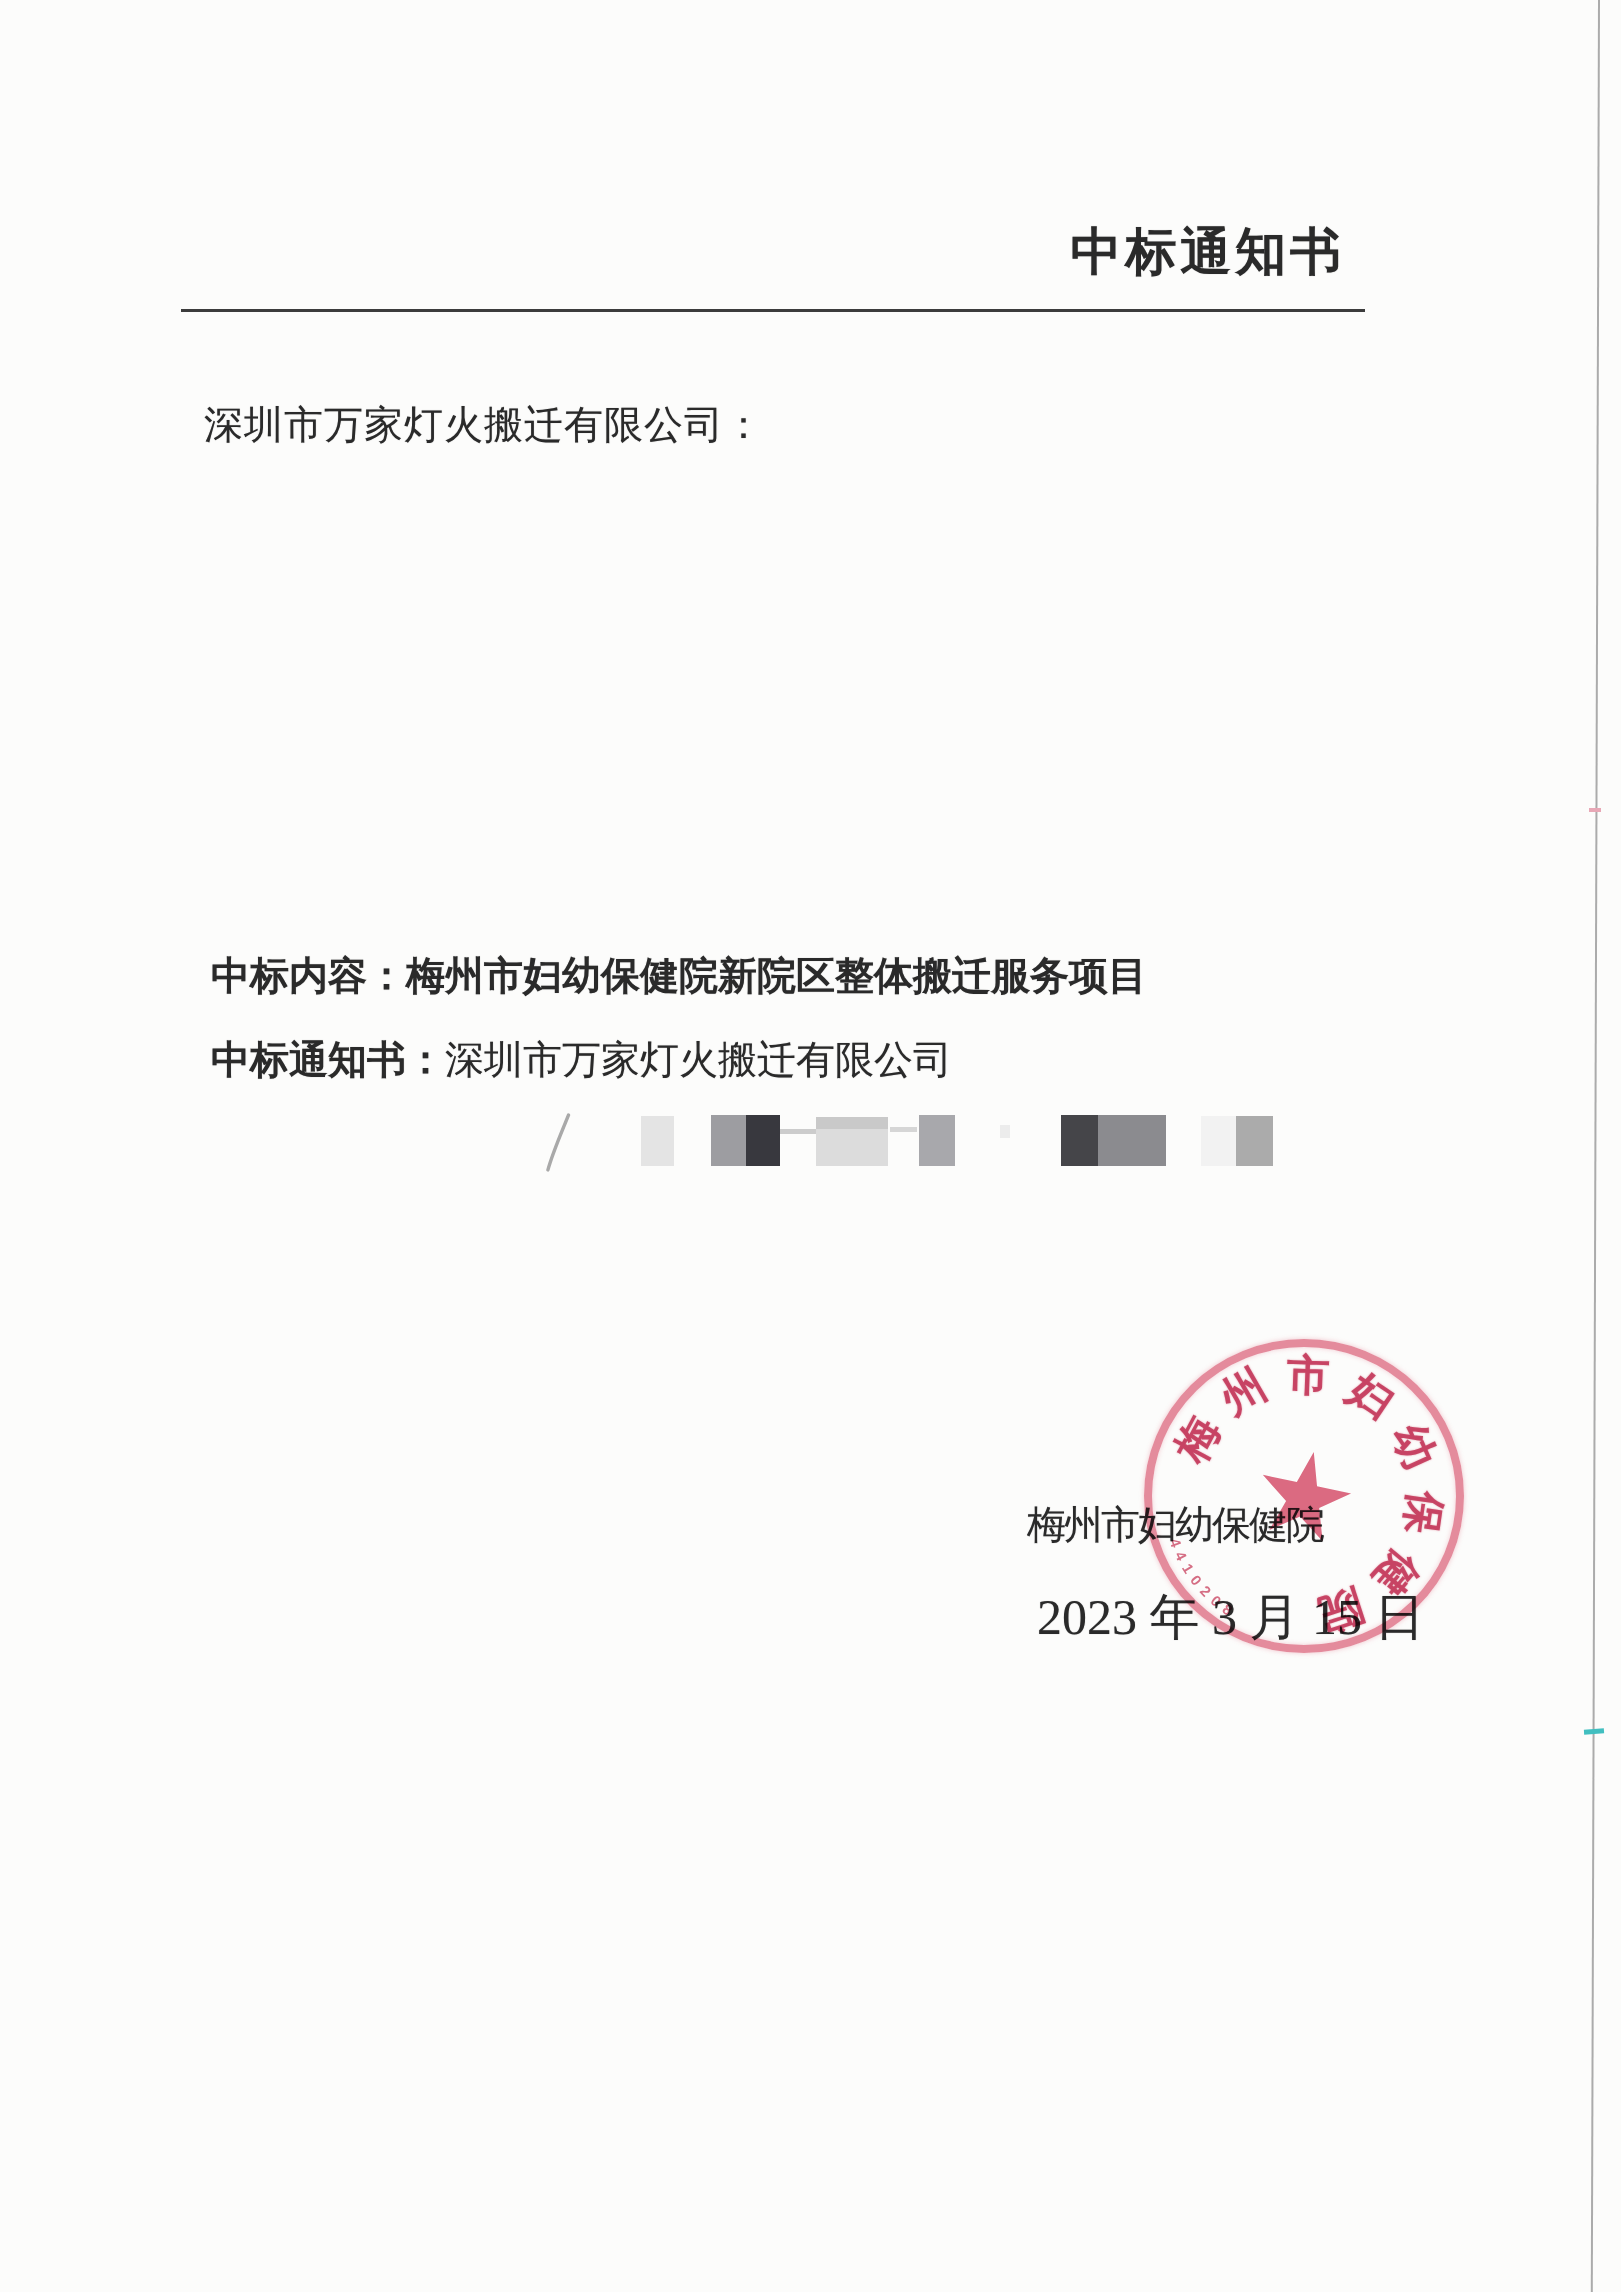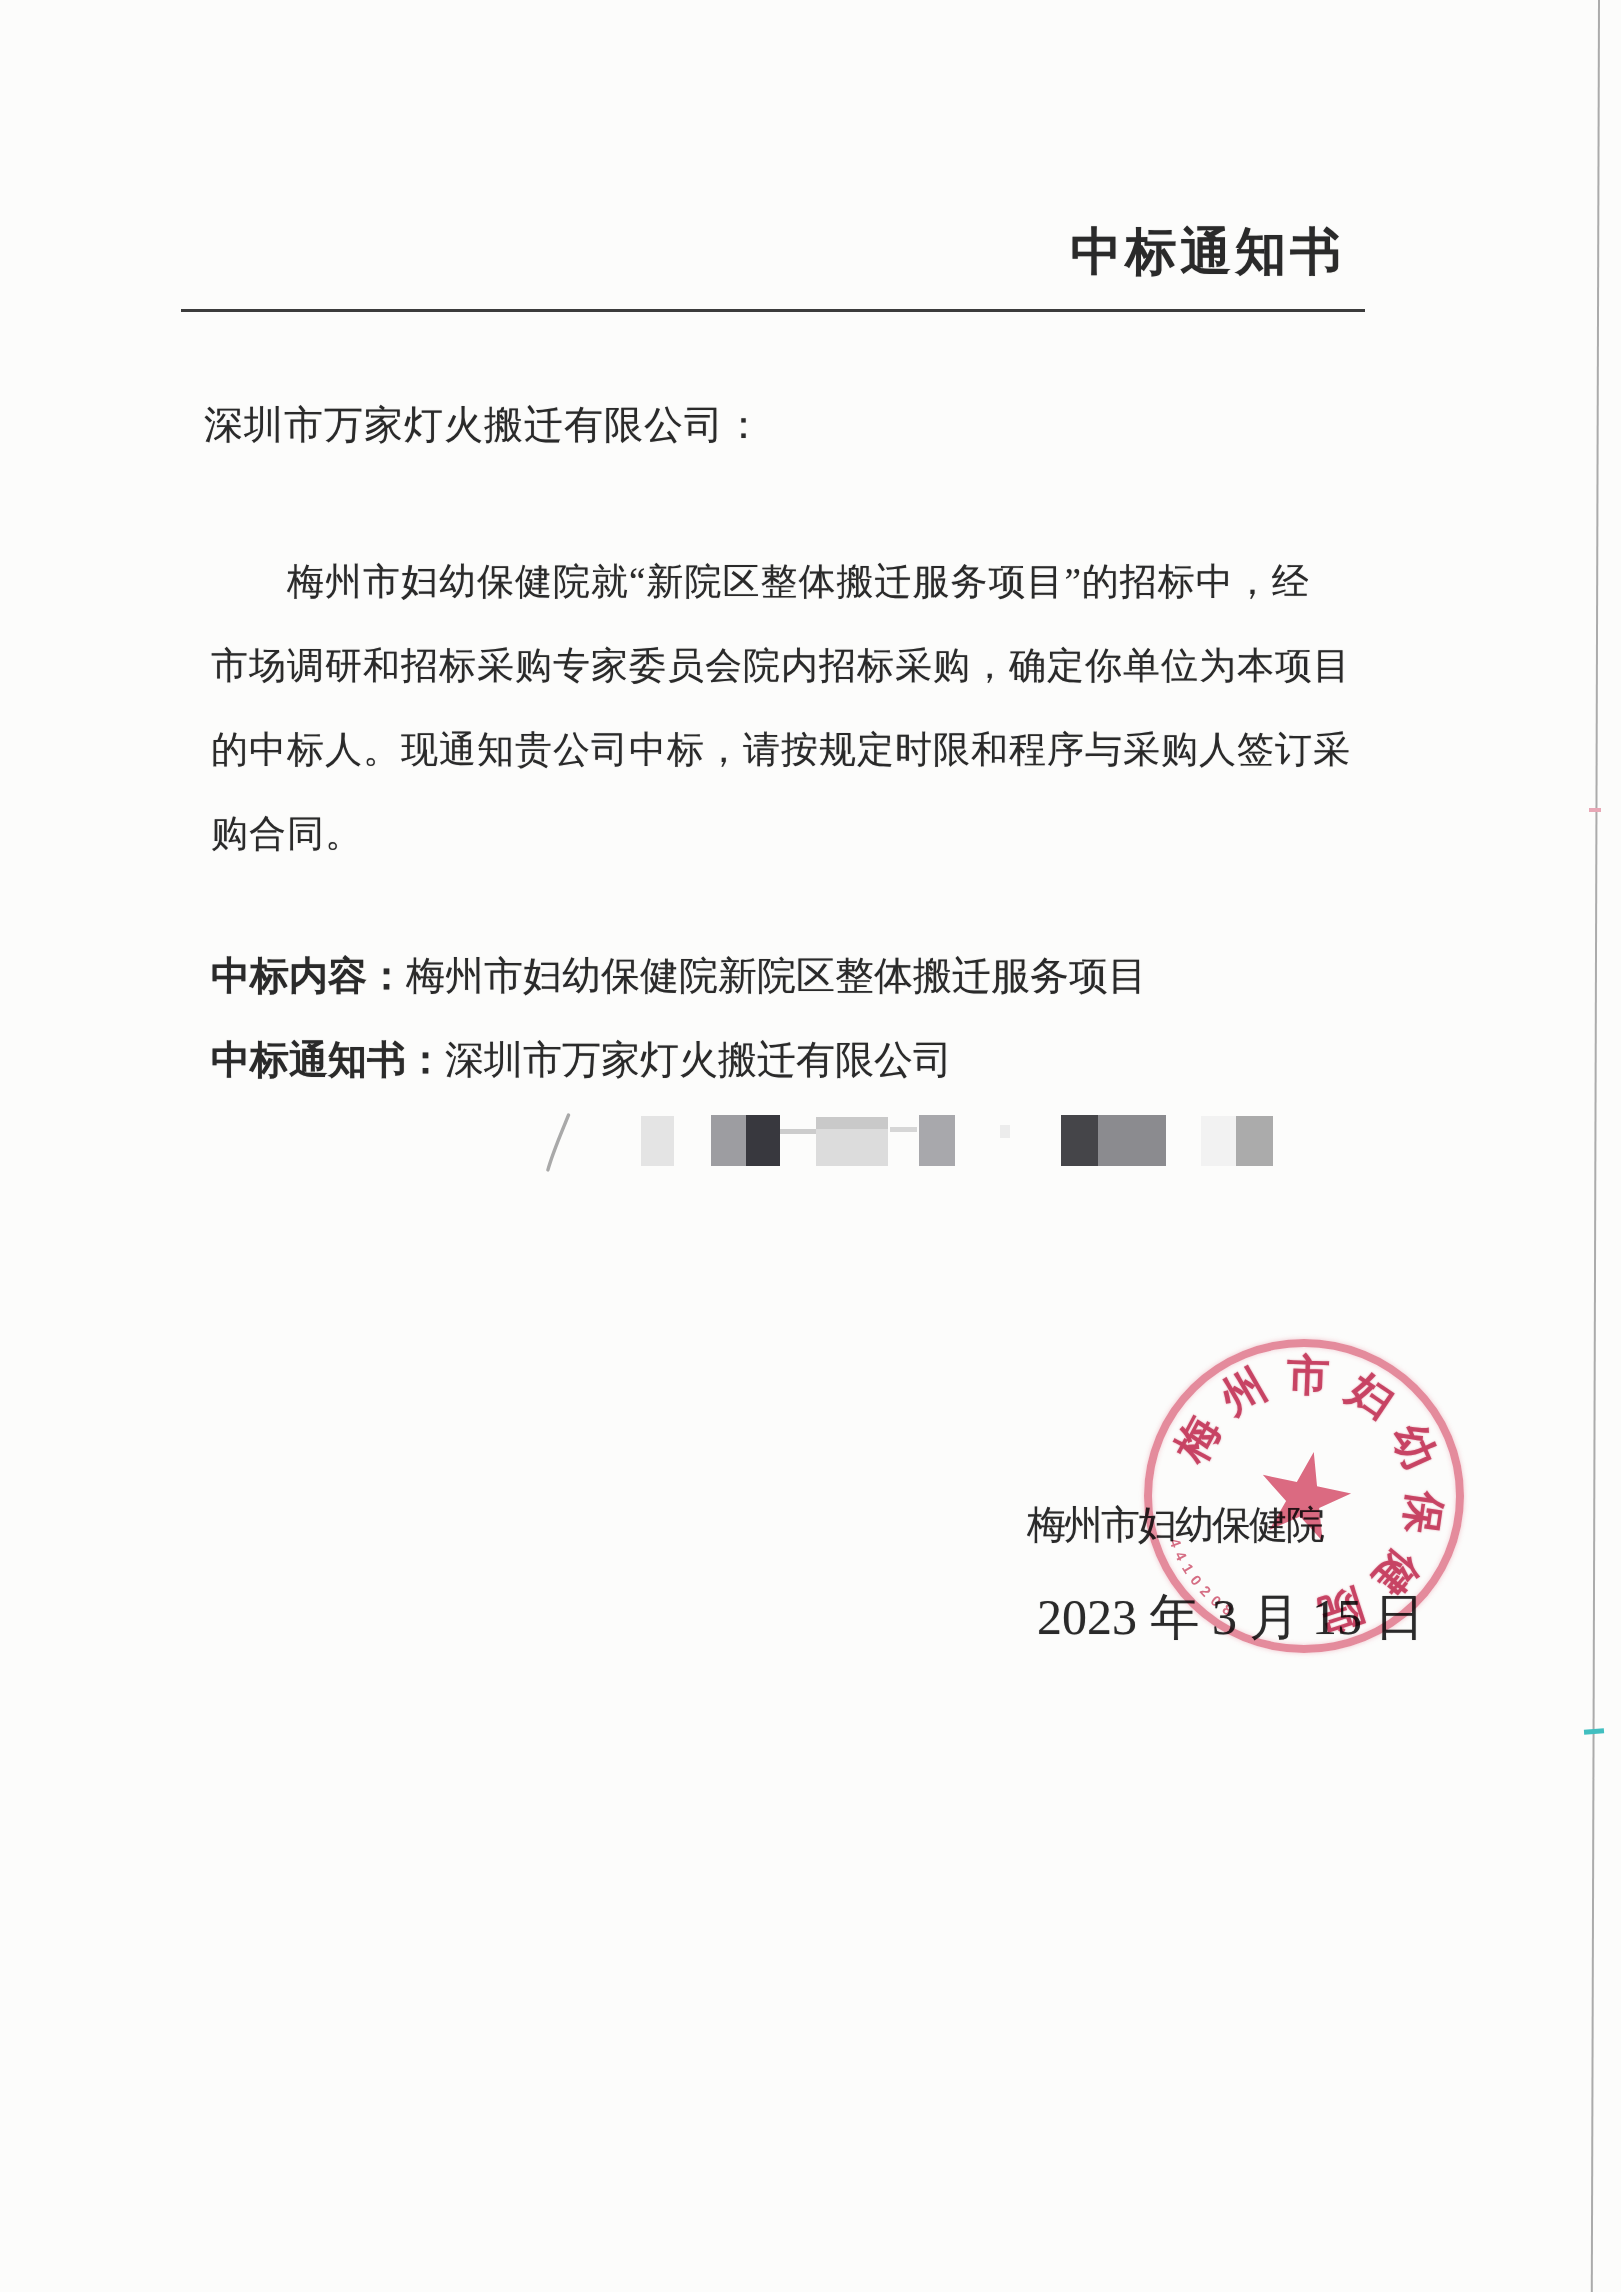--- a/index.html
+++ b/index.html
@@ -23,21 +23,21 @@
     position:absolute;left:204px;top:398px;font-size:39px;letter-spacing:1px;
   }
   .body-par{
     position:absolute;left:211px;top:540px;width:1147px;
     font-size:37px;line-height:84px;letter-spacing:1px;
     white-space:pre-line;text-align:justify;
   }
   .detail-row{position:absolute;left:211px;font-size:39px;line-height:45px;white-space:nowrap;}
   .detail-row .lbl{font-weight:700;letter-spacing:0;}
   .detail-row.r3 .lbl{letter-spacing:-2px;}
-  .bold{font-weight:400;}
+  .bold{font-weight:700;}
   
   .redact-strip{position:absolute;left:545px;top:1115px;width:745px;height:55px;}
   .rblock{position:absolute;}
   .slash{position:absolute;left:0;top:-2px;}
   
   .sig-org{position:absolute;left:1027px;top:1498px;font-size:39px;letter-spacing:-2px;white-space:nowrap;}
   .sig-date{position:absolute;left:1037px;top:1584px;font-size:50px;letter-spacing:0;white-space:nowrap;}
   
   .seal{
     position:absolute;left:1144px;top:1339px;width:320px;height:314px;
@@ -78,24 +78,20 @@
 </head>
 <body>
 
 <div class="page">
 
   <div class="doc-title txt">中标通知书</div>
   <div class="title-rule"></div>
 
   <div class="addressee txt">深圳市万家灯火搬迁有限公司：</div>
 
-  <div class="body-par txt">　　梅州市妇幼保健院就“新院区整体搬迁服务项目”的招标中，经
-市场调研和招标采购专家委员会院内招标采购，确定你单位为本项目
-的中标人。现通知贵公司中标，请按规定时限和程序与采购人签订采
-购合同。</div>
 
   <div class="detail-row txt" style="top:953px"><span class="lbl">中标内容：</span><span class="bold">梅州市妇幼保健院新院区整体搬迁服务项目</span></div>
 
   <div class="detail-row txt" style="top:1037px"><span class="lbl">中标通知书：</span><span>深圳市万家灯火搬迁有限公司</span></div>
 
 
   <div class="redact-strip" id="redact-strip">
     <svg class="slash" width="27.4" height="61" viewBox="0 0 28 62">
       <path id="slash-path" d="M24 2 C 16 22, 8 40, 3 58" fill="none" stroke-width="3.5" stroke-linecap="round" stroke="#a9a9a9"></path>
     </svg>

